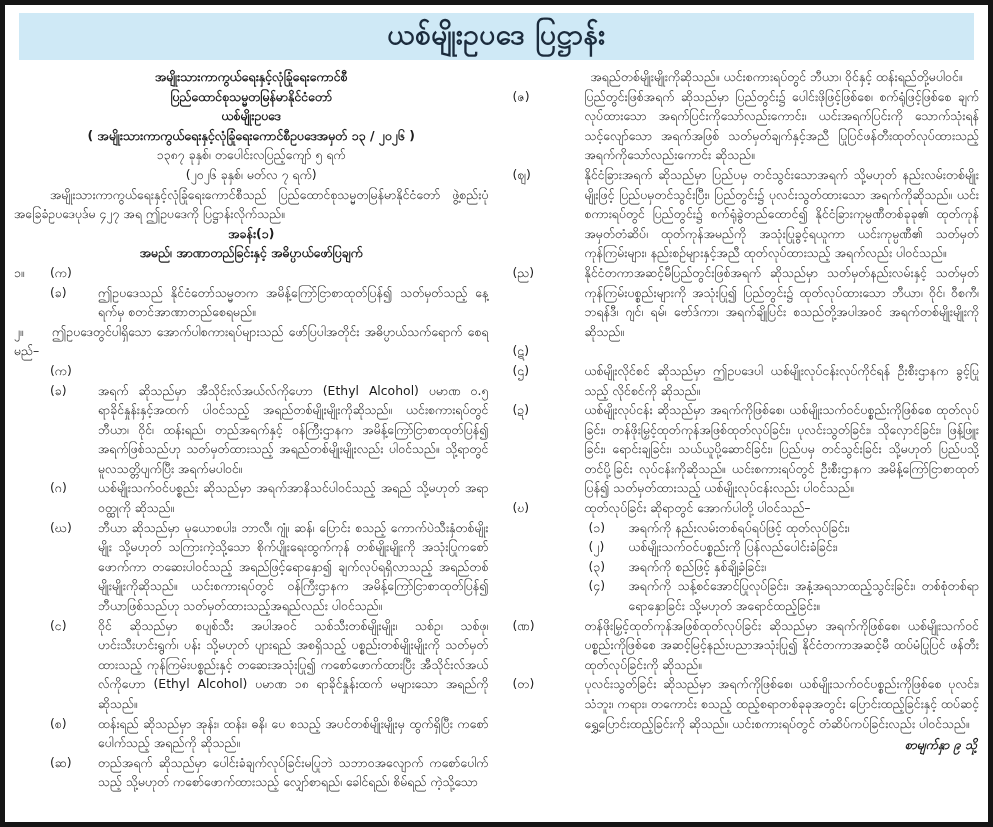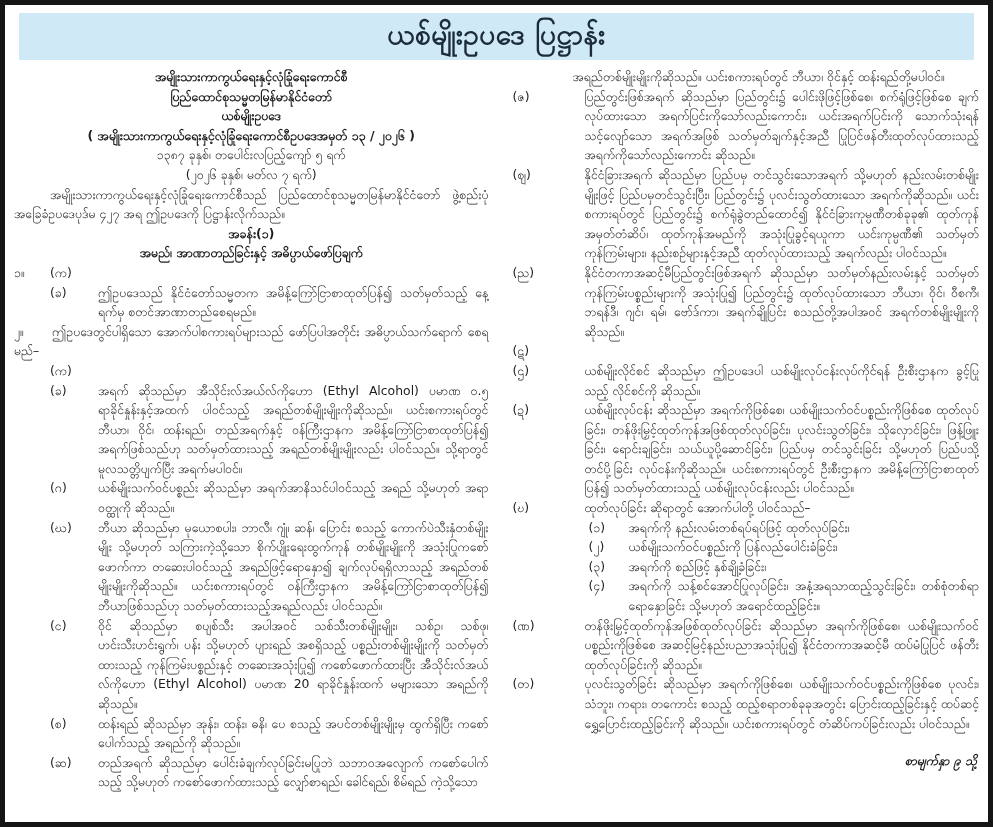--- a/index.html
+++ b/index.html
@@ -24,22 +24,22 @@
   .numpara{text-align:justify;}
   .numpara .npnum{display:inline-block;width:38px;}
   .item{display:flex;}
   .item .bdy{flex:1;min-width:0;text-align:justify;}
   .itemL .num{flex:0 0 36px;}
   .itemL .lbl{flex:0 0 48px;}
   .itemR .lbl{flex:0 0 80px;box-sizing:border-box;padding-left:8px;}
   .sub{display:flex;margin-left:84px;}
   .sub .lbl{flex:0 0 40px;}
   .sub .bdy{flex:1;min-width:0;text-align:justify;}
-  .cont{margin-left:68px;text-align:justify;}
-  .pageref{text-align:right;font-weight:bold;font-style:italic;padding-right:2px;margin-top:18px;}
+  .cont{margin-left:86px;text-align:justify;}
+  .pageref{text-align:right;font-weight:bold;font-style:italic;padding-right:2px;margin-top:2px;}
   b{font-weight:normal;}
 </style>
 </head>
 <body>
 
 <div class="page">
   <div class="banner">
     <div class="title">ယစ်မျိုးဥပဒေ ပြဋ္ဌာန်း</div>
   </div>
   <div class="cols">
@@ -78,21 +78,21 @@
           <span class="bdy"><b>ယစ်မျိုးသက်ဝင်ပစ္စည်း</b><span> ဆိုသည်မှာ အရက်အာနိသင်ပါဝင်သည့် အရည် သို့မဟုတ် အရာဝတ္ထုကို ဆိုသည်။</span></span>
         </div>
         <div class="blk item itemL">
           <span class="num"></span>
           <span class="lbl">(ဃ)</span>
           <span class="bdy"><b>ဘီယာ</b><span> ဆိုသည်မှာ မုယောစပါး၊ ဘာလီ၊ ဂျုံ၊ ဆန်၊ ပြောင်း စသည့် ကောက်ပဲသီးနှံတစ်မျိုးမျိုး သို့မဟုတ် သကြားကဲ့သို့သော စိုက်ပျိုးရေးထွက်ကုန် တစ်မျိုးမျိုးကို အသုံးပြုကစော်ဖောက်ကာ တဆေးပါဝင်သည့် အရည်ဖြင့်ရောနှော၍ ချက်လုပ်ရရှိလာသည့် အရည်တစ်မျိုးမျိုးကိုဆိုသည်။ ယင်းစကားရပ်တွင် ဝန်ကြီးဌာနက အမိန့်ကြော်ငြာစာထုတ်ပြန်၍ ဘီယာဖြစ်သည်ဟု သတ်မှတ်ထားသည့်အရည်လည်း ပါဝင်သည်။</span></span>
         </div>
         <div class="blk item itemL">
           <span class="num"></span>
           <span class="lbl">(င)</span>
-          <span class="bdy"><b>ဝိုင်</b><span> ဆိုသည်မှာ စပျစ်သီး အပါအဝင် သစ်သီးတစ်မျိုးမျိုး၊ သစ်ဥ၊ သစ်ဖု၊ ဟင်းသီးဟင်းရွက်၊ ပန်း သို့မဟုတ် ပျားရည် အစရှိသည့် ပစ္စည်းတစ်မျိုးမျိုးကို သတ်မှတ်ထားသည့် ကုန်ကြမ်းပစ္စည်းနှင့် တဆေးအသုံးပြု၍ ကစော်ဖောက်ထားပြီး အီသိုင်းလ်အယ်လ်ကိုဟော (Ethyl Alcohol) ပမာဏ 20 ရာခိုင်နှုန်းထက် မများသော အရည်ကို ဆိုသည်။</span></span>
+          <span class="bdy"><b>ဝိုင်</b><span> ဆိုသည်မှာ စပျစ်သီး အပါအဝင် သစ်သီးတစ်မျိုးမျိုး၊ သစ်ဥ၊ သစ်ဖု၊ ဟင်းသီးဟင်းရွက်၊ ပန်း သို့မဟုတ် ပျားရည် အစရှိသည့် ပစ္စည်းတစ်မျိုးမျိုးကို သတ်မှတ်ထားသည့် ကုန်ကြမ်းပစ္စည်းနှင့် တဆေးအသုံးပြု၍ ကစော်ဖောက်ထားပြီး အီသိုင်းလ်အယ်လ်ကိုဟော (Ethyl Alcohol) ပမာဏ ၁၈ ရာခိုင်နှုန်းထက် မများသော အရည်ကို ဆိုသည်။</span></span>
         </div>
         <div class="blk item itemL">
           <span class="num"></span>
           <span class="lbl">(စ)</span>
           <span class="bdy"><b>ထန်းရည်</b><span> ဆိုသည်မှာ အုန်း၊ ထန်း၊ ဓနိ၊ ပေ စသည့် အပင်တစ်မျိုးမျိုးမှ ထွက်ရှိပြီး ကစော်ပေါက်သည့် အရည်ကို ဆိုသည်။</span></span>
         </div>
         <div class="blk item itemL">
           <span class="num"></span>
           <span class="lbl">(ဆ)</span>
           <span class="bdy"><b>တည်အရက်</b><span> ဆိုသည်မှာ ပေါင်းခံချက်လုပ်ခြင်းမပြုဘဲ သဘာဝအလျောက် ကစော်ပေါက်သည့် သို့မဟုတ် ကစော်ဖောက်ထားသည့် လျှော်စာရည်၊ ခေါင်ရည်၊ စိမ်ရည် ကဲ့သို့သော</span></span>

